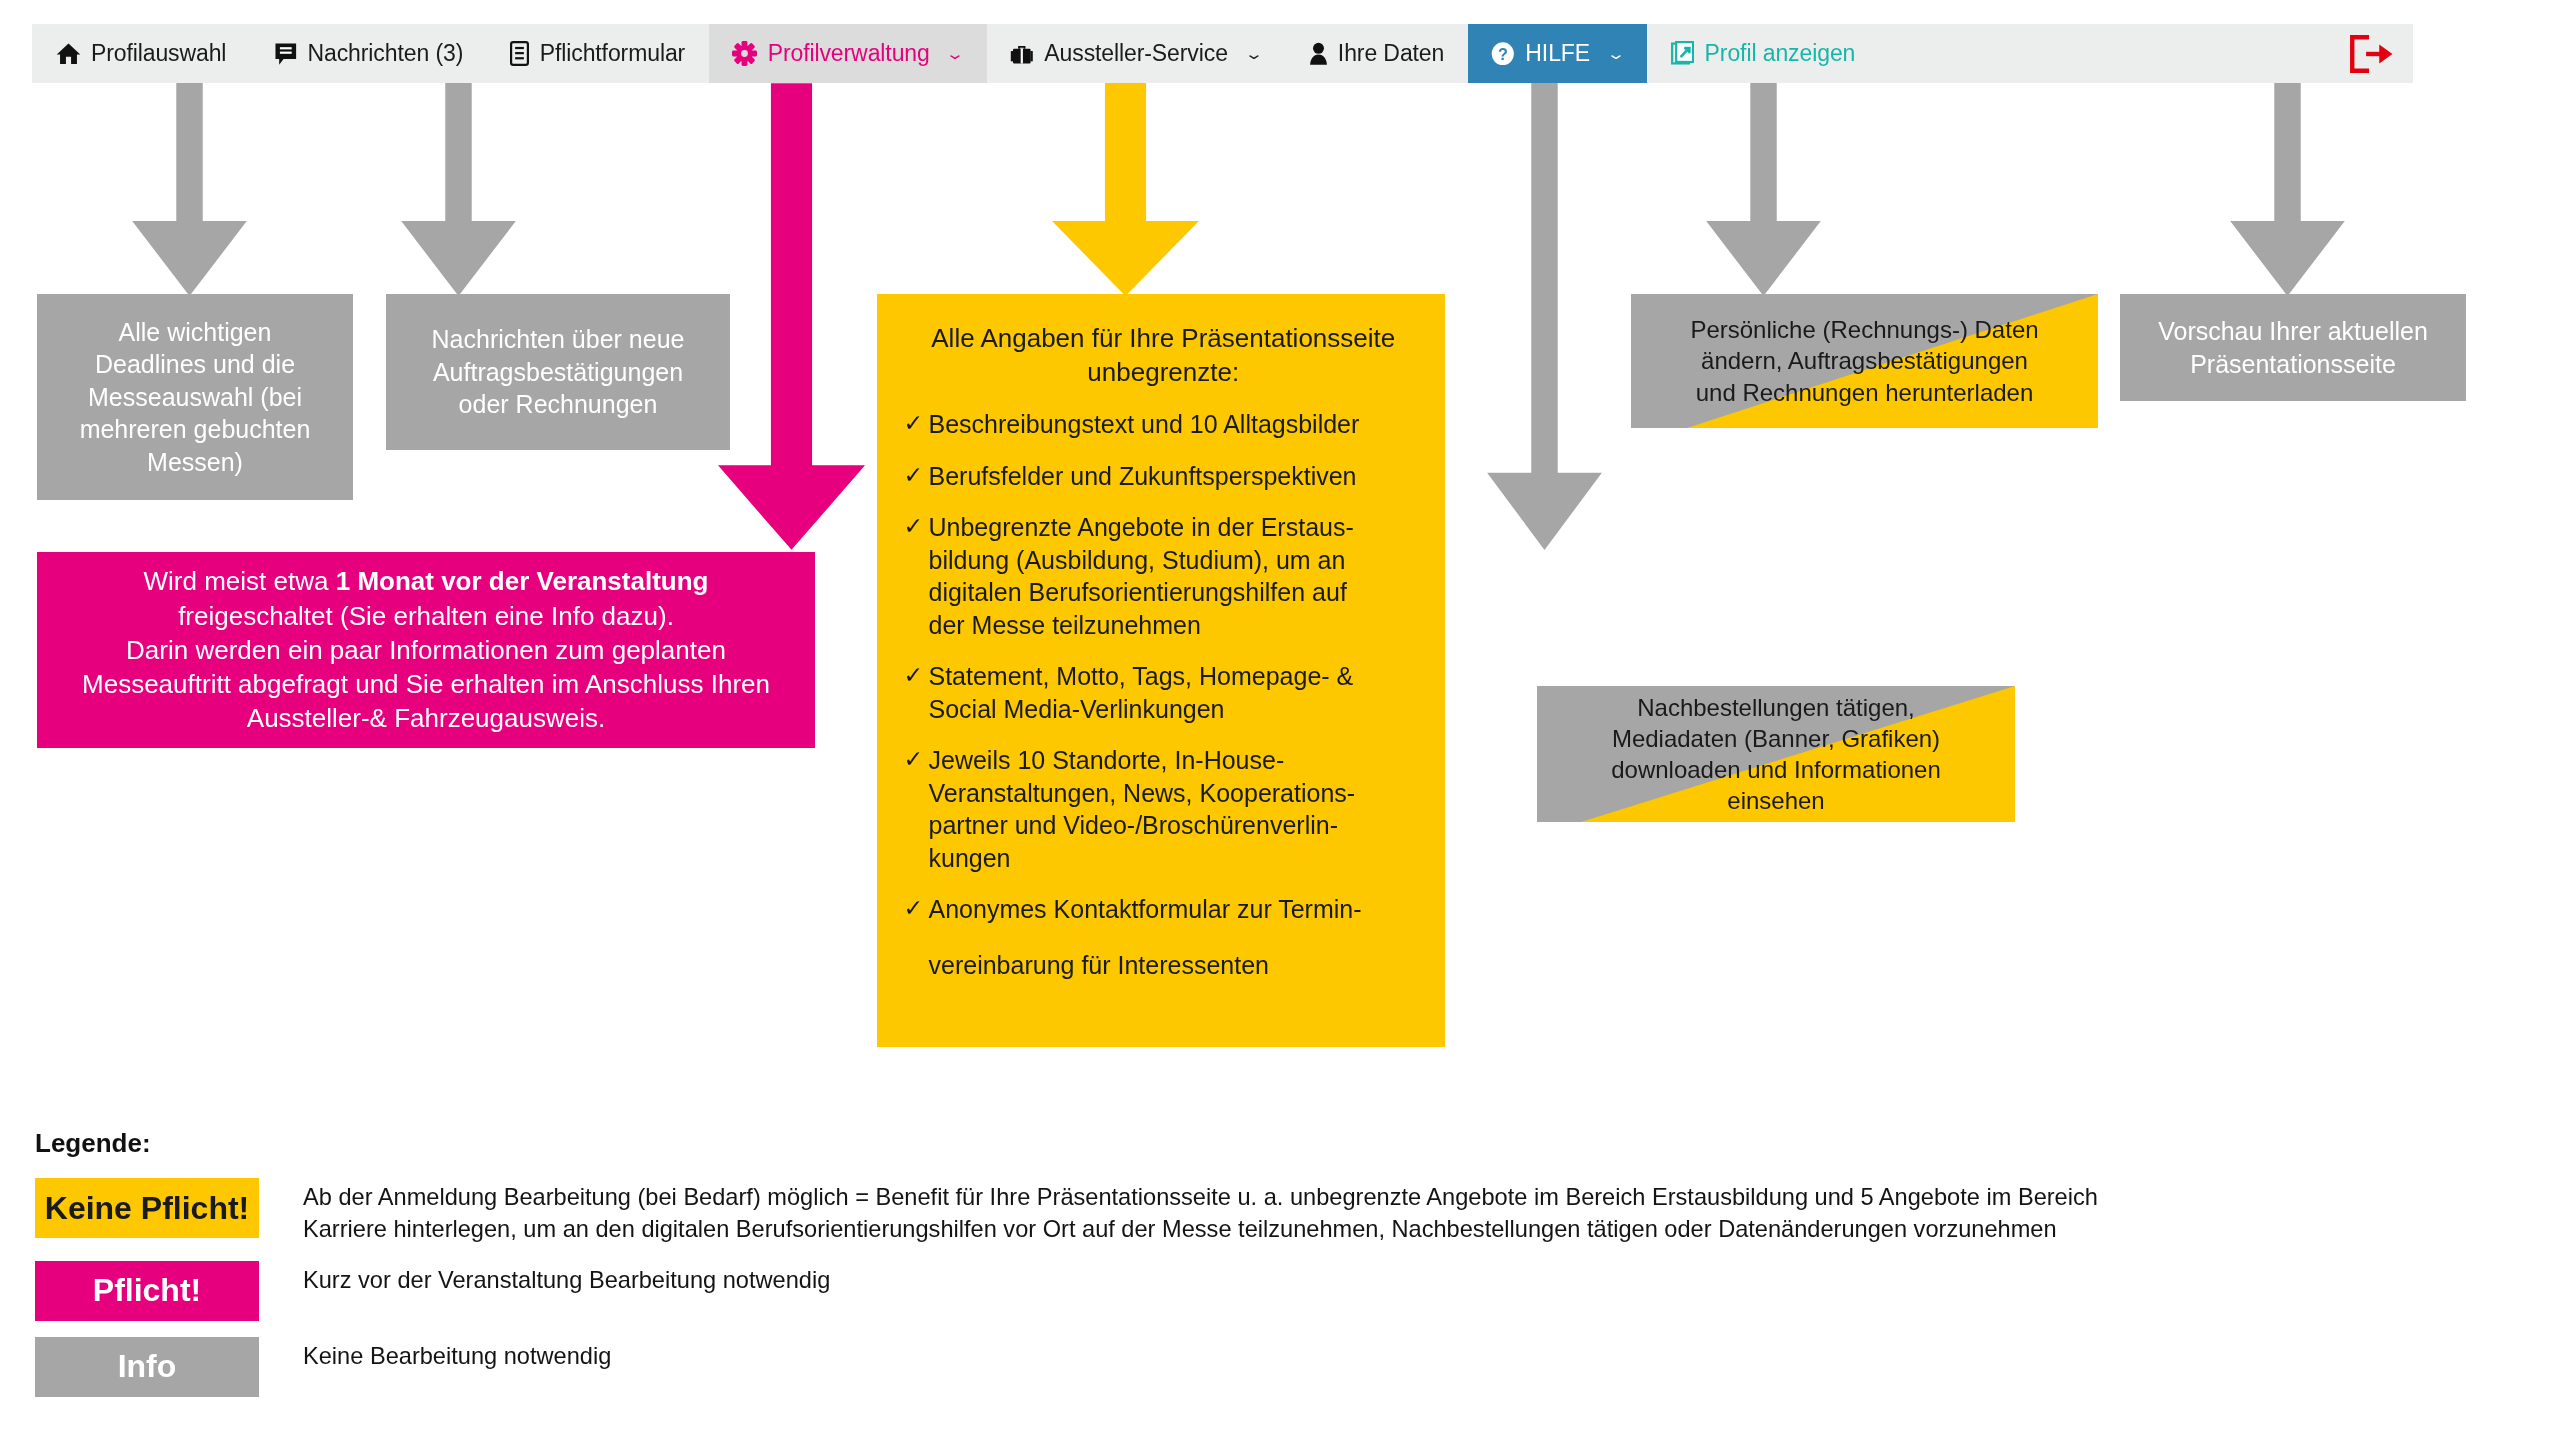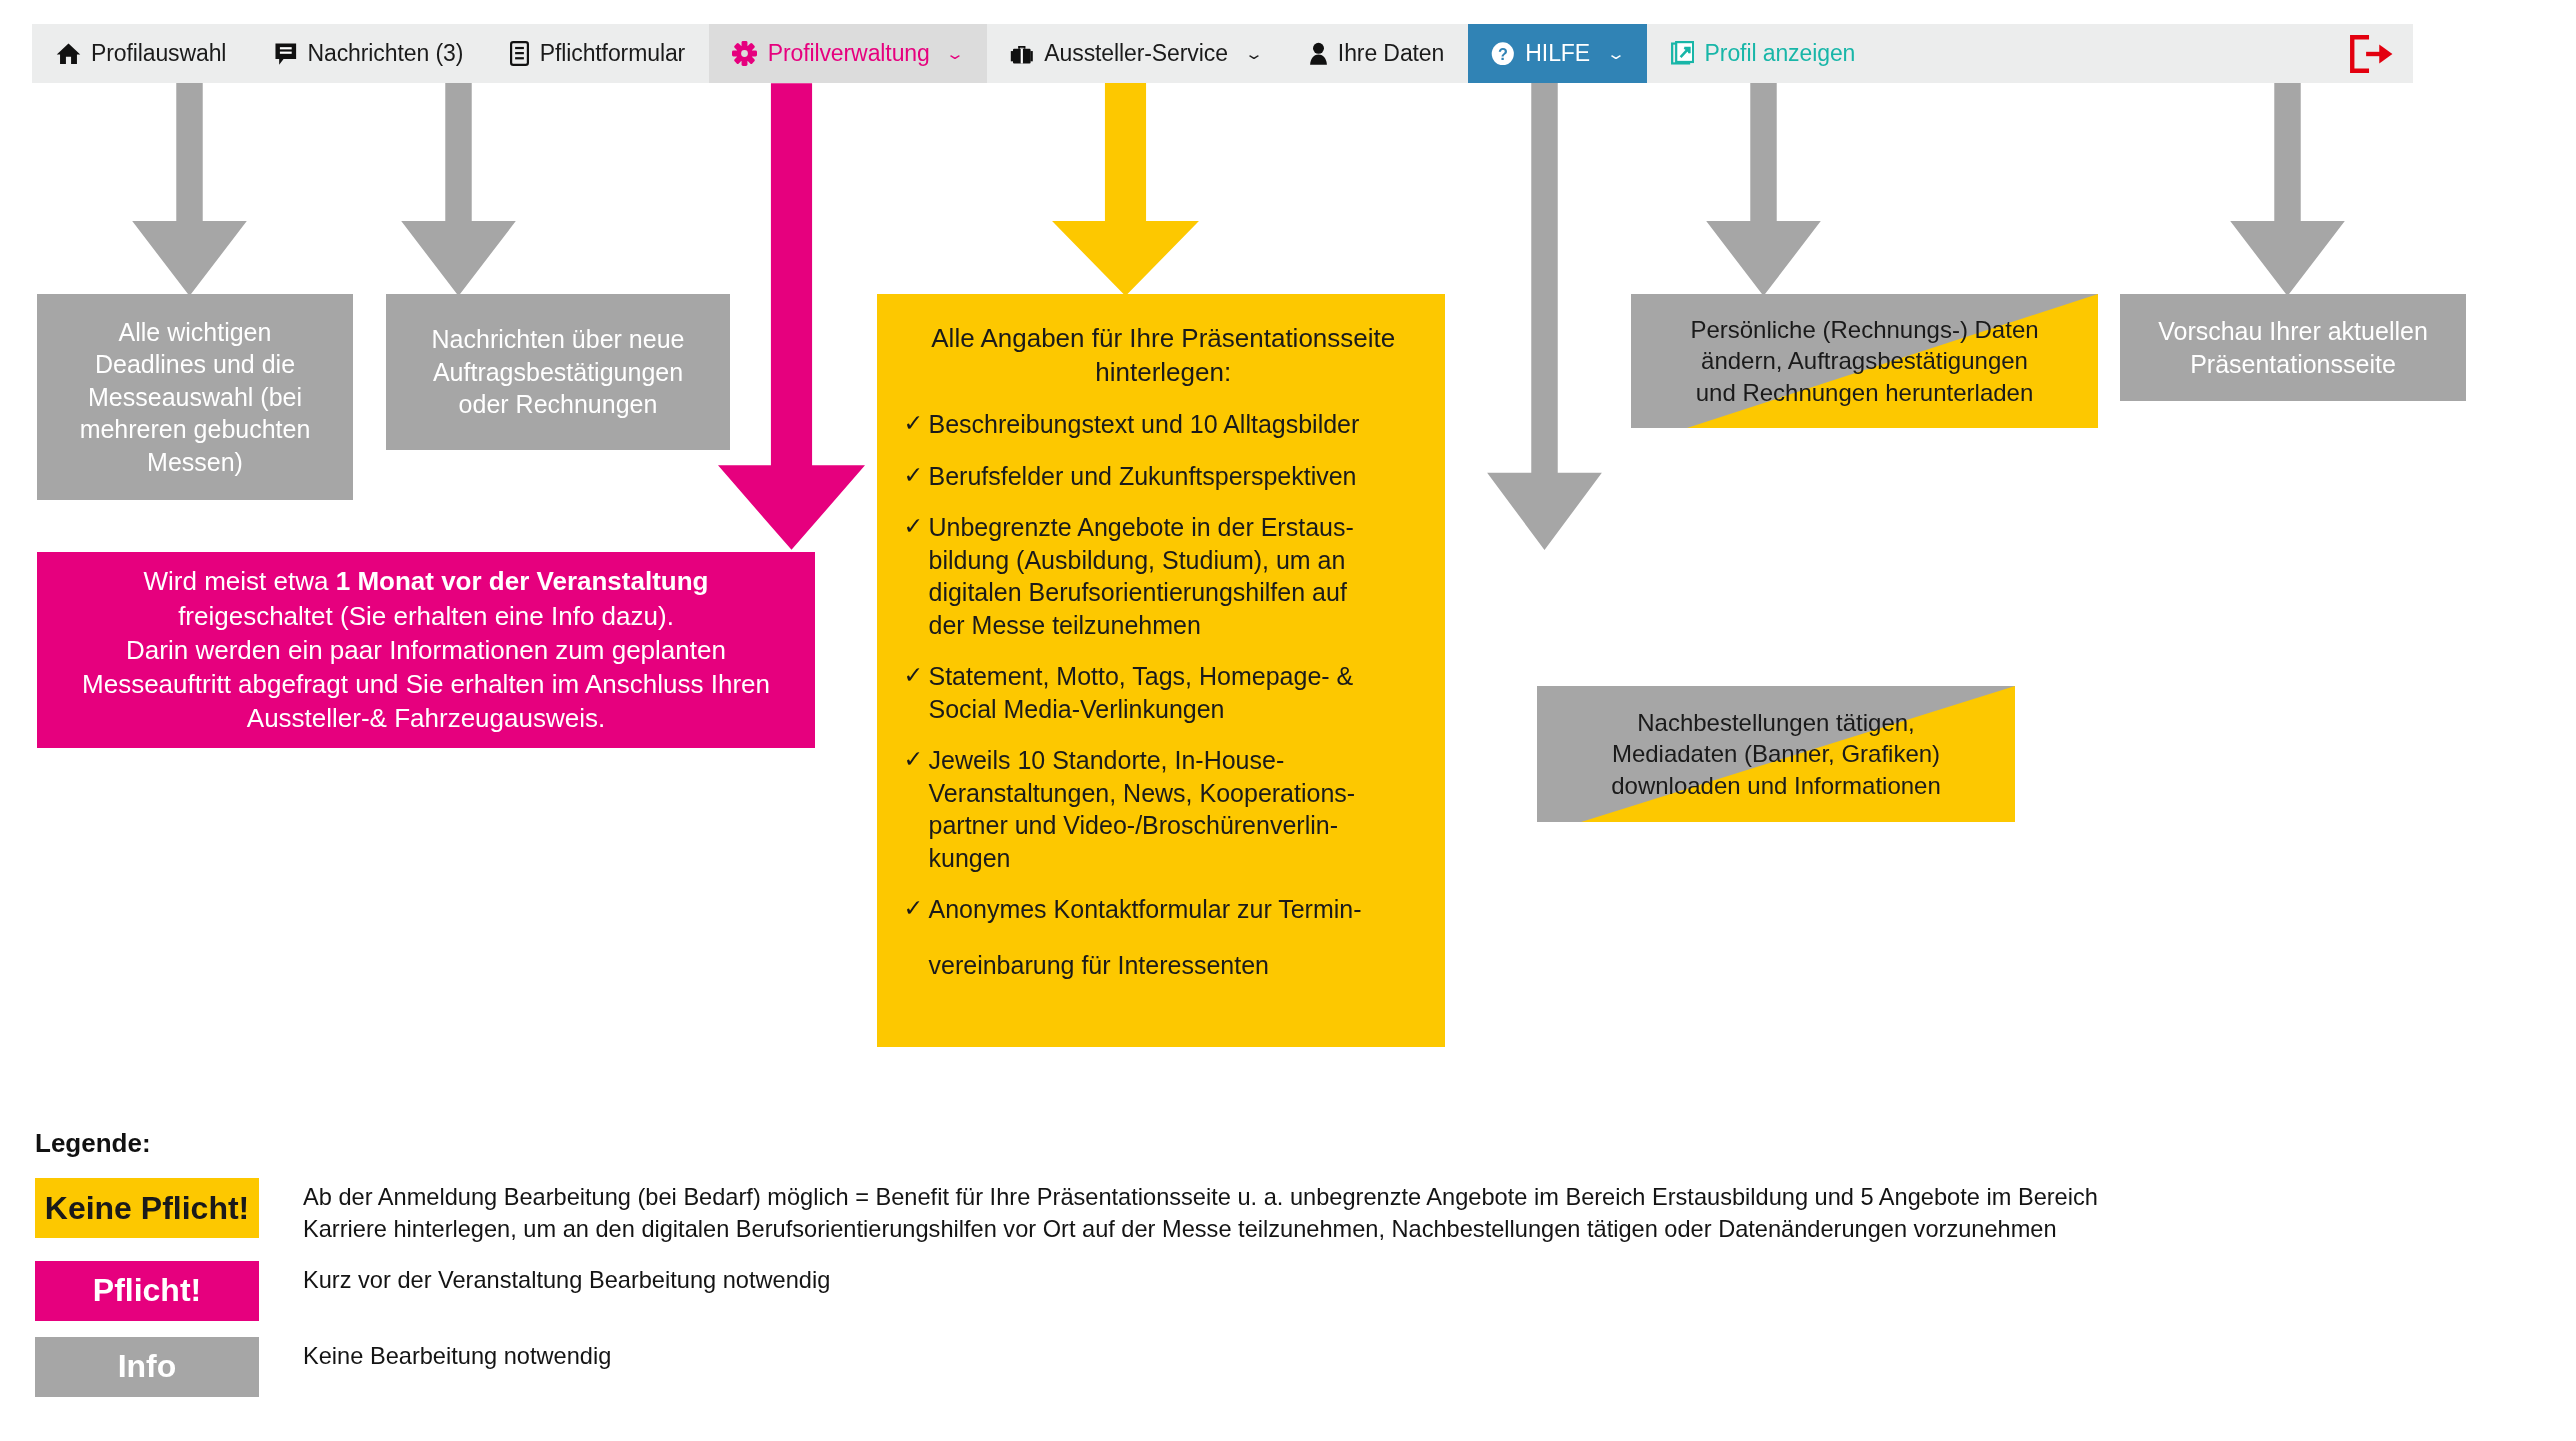--- a/index.html
+++ b/index.html
@@ -309,21 +309,21 @@
 
 <div class="box box-pink ctr t35" style="left:37px; top:552px; width:778px; height:196px;">
   <span>Wird meist etwa <b>1 Monat vor der Veranstaltung</b></span>
   <span>freigeschaltet (Sie erhalten eine Info dazu).</span>
   <span>Darin werden ein paar Informationen zum geplanten</span>
   <span>Messeauftritt abgefragt und Sie erhalten im Anschluss Ihren</span>
   <span>Aussteller-&amp; Fahrzeugausweis.</span>
 </div>
 
 <div class="box box-yellow" id="yellow-main" style="left:877px; top:294px; width:568px; height:753px;">
-  <div class="headline">Alle Angaben für Ihre Präsentationsseite hinterlegen:</div>
+  <div class="headline">Alle Angaben für Ihre Präsentationsseite unbegrenzte:</div>
 
   <div class="check-row">
     <span class="check-mark">✓</span>
     <span class="check-text">
         <span style="display: block;">Beschreibungstext und 10 Alltagsbilder</span>
       </span>
   </div>
   <div class="check-row">
     <span class="check-mark">✓</span>
     <span class="check-text">
@@ -382,20 +382,21 @@
   <div class="split-bg">
     <svg width="100%" height="100%" viewBox="0 0 650 248" preserveAspectRatio="none">
       <rect x="0" y="0" width="650" height="248" fill="#a6a6a6"></rect>
       <polygon points="650,0 650,248 60,248" fill="#fdc800"></polygon>
     </svg>
   </div>
   <div class="split-content">
     <span style="display:block">Nachbestellungen tätigen,</span>
     <span style="display:block">Mediadaten (Banner, Grafiken)</span>
     <span style="display:block">downloaden und Informationen</span>
+    <span style="display:block">einsehen</span>
   </div>
 </div>
 
 <div class="box box-gray ctr t34" style="left:2120px; top:294px; width:346px; height:107px;">
   <span>Vorschau Ihrer aktuellen</span>
   <span>Präsentationsseite</span>
 </div>
 
 <div id="legend">
   <div id="legend-title">Legende:</div>

